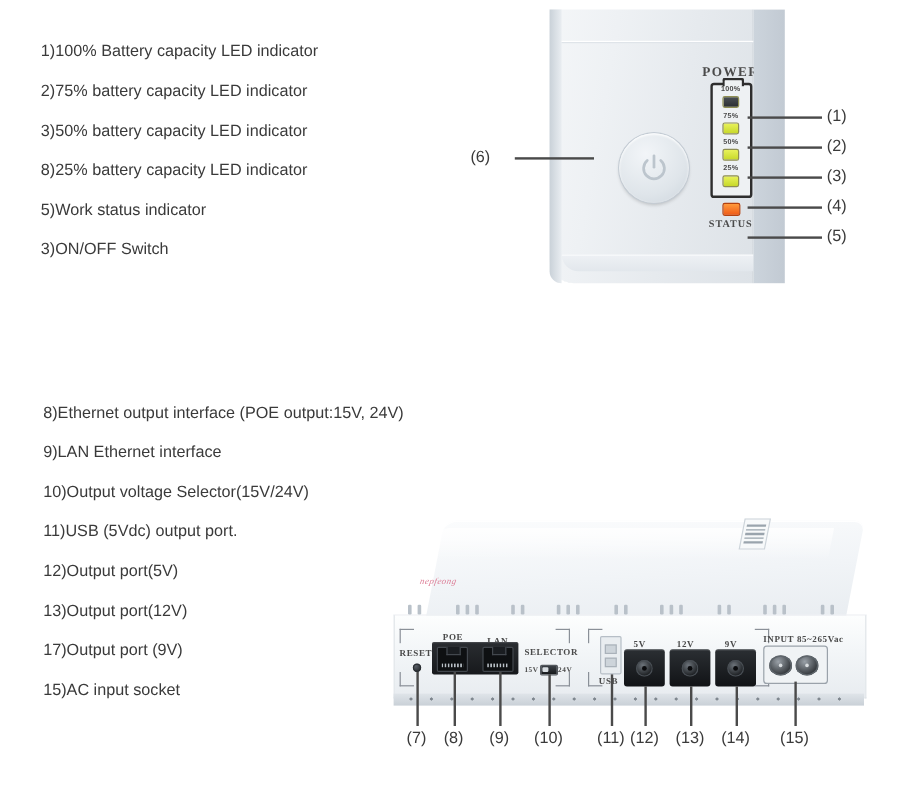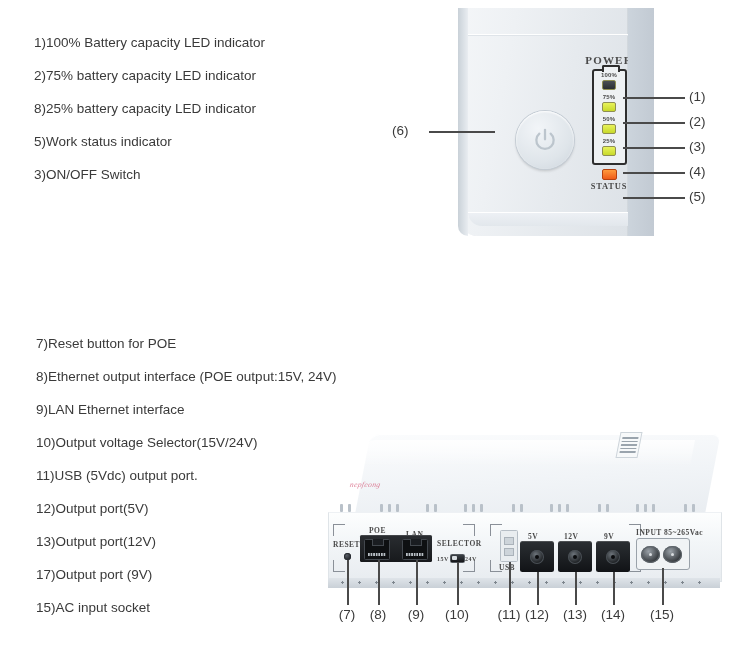--- a/index.html
+++ b/index.html
@@ -230,20 +230,21 @@
   }
 </style>
 </head>
 <body>
 
 <div class="page">
 
   <div class="legend" id="legend-top">
     <div class="line">1)100% Battery capacity LED indicator</div>
     <div class="line">2)75% battery capacity LED indicator</div>
+    <div class="line">3)50% battery capacity LED indicator</div>
     <div class="line">8)25% battery capacity LED indicator</div>
     <div class="line">5)Work status indicator</div>
     <div class="line">3)ON/OFF Switch</div>
   </div>
 
   <div id="figure-front">
 
     <div class="front-body">
       <div class="front-bevel"></div>
 
@@ -298,21 +299,20 @@
     <div class="cal-txt" style="left:249px;top:165px;">(4)</div>
 
     <div class="cal-line" style="left:183px;top:197px;width:62px;"></div>
     <div class="cal-txt" style="left:249px;top:190px;">(5)</div>
   </div>
 
   <div class="cal-line" style="left:429px;top:131px;width:66px;"></div>
   <div class="cal-txt" style="left:392px;top:124px;">(6)</div>
 
   <div class="legend" id="legend-bottom">
-    <div class="line">7)Reset button for POE</div>
     <div class="line">8)Ethernet output interface (POE output:15V, 24V)</div>
     <div class="line">9)LAN Ethernet interface</div>
     <div class="line">10)Output voltage Selector(15V/24V)</div>
     <div class="line">11)USB (5Vdc) output port.</div>
     <div class="line">12)Output port(5V)</div>
     <div class="line">13)Output port(12V)</div>
     <div class="line">17)Output port (9V)</div>
     <div class="line">15)AC input socket</div>
   </div>
 

